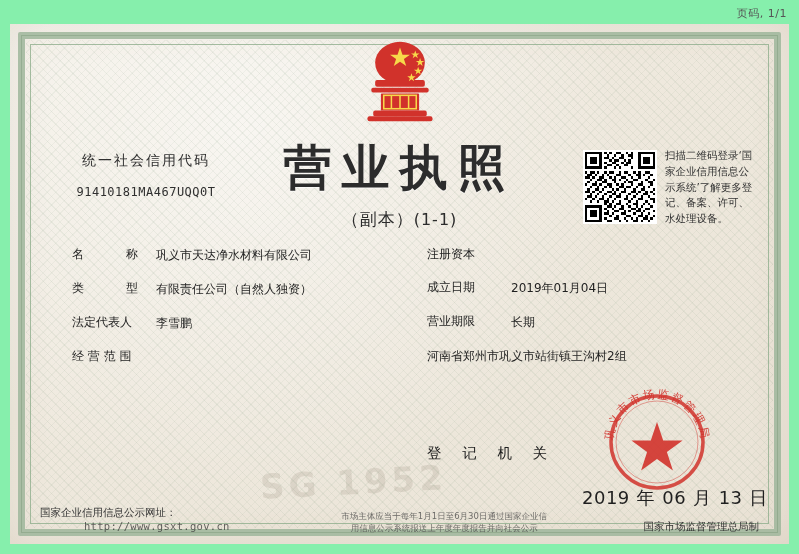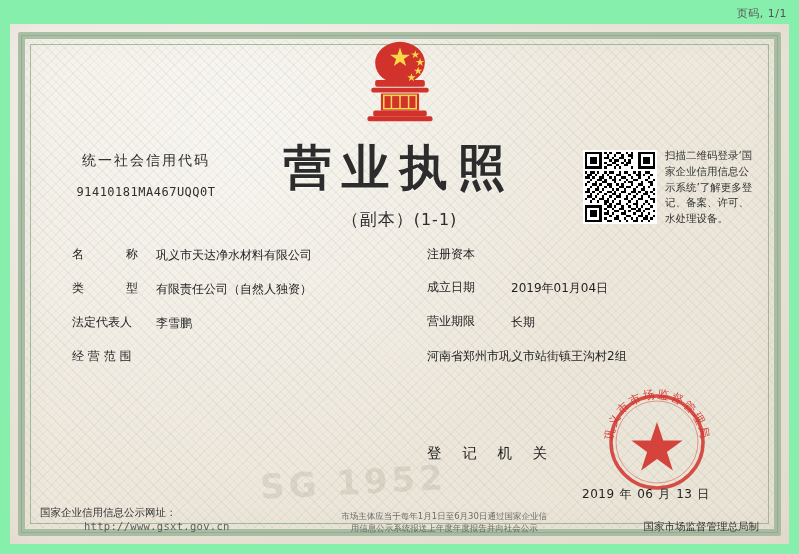--- a/index.html
+++ b/index.html
@@ -220,21 +220,21 @@
     top: 420px;
     font-size: 14.5px;
     letter-spacing: 6px;
     color: #1f1f1f;
     font-family: Liberation Mono, monospace;
   }
   .date-line {
     position: absolute;
     left: 572px;
     top: 462px;
-    font-size: 12px;
+    font-size: 18px;
     color: #1f1f1f;
     letter-spacing: 1px;
   }
   .date-line span.num {
     letter-spacing: 0.5px;
   }
 
   
   .watermark {
     position: absolute;

